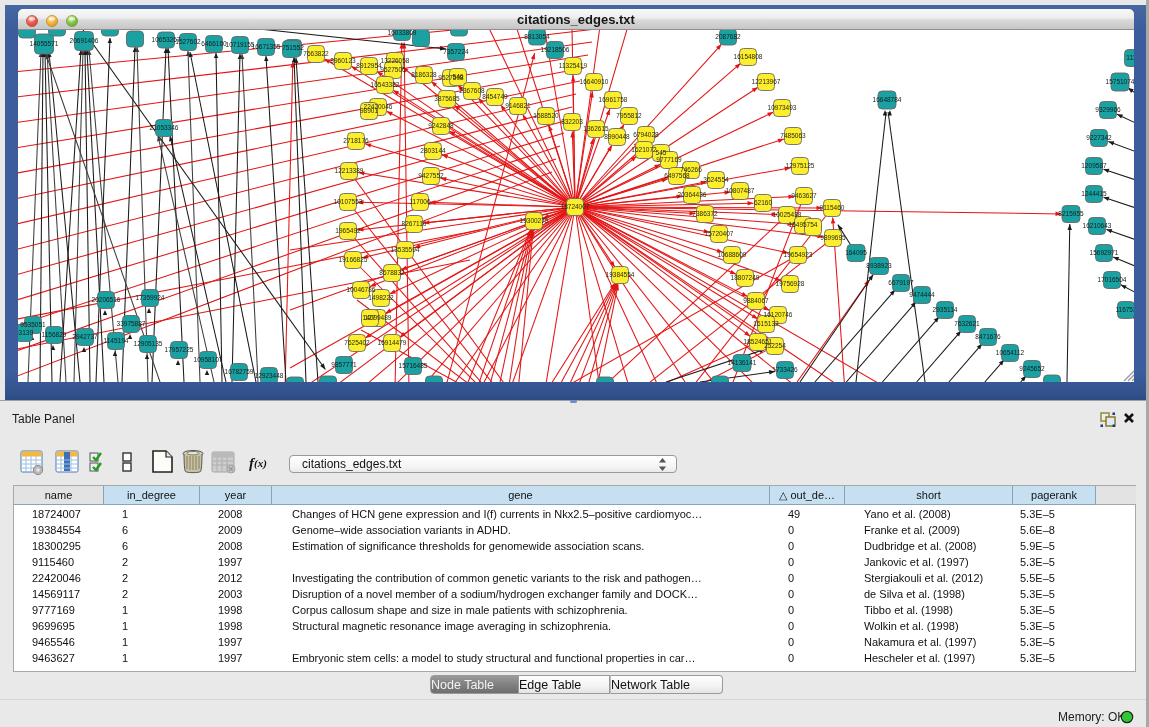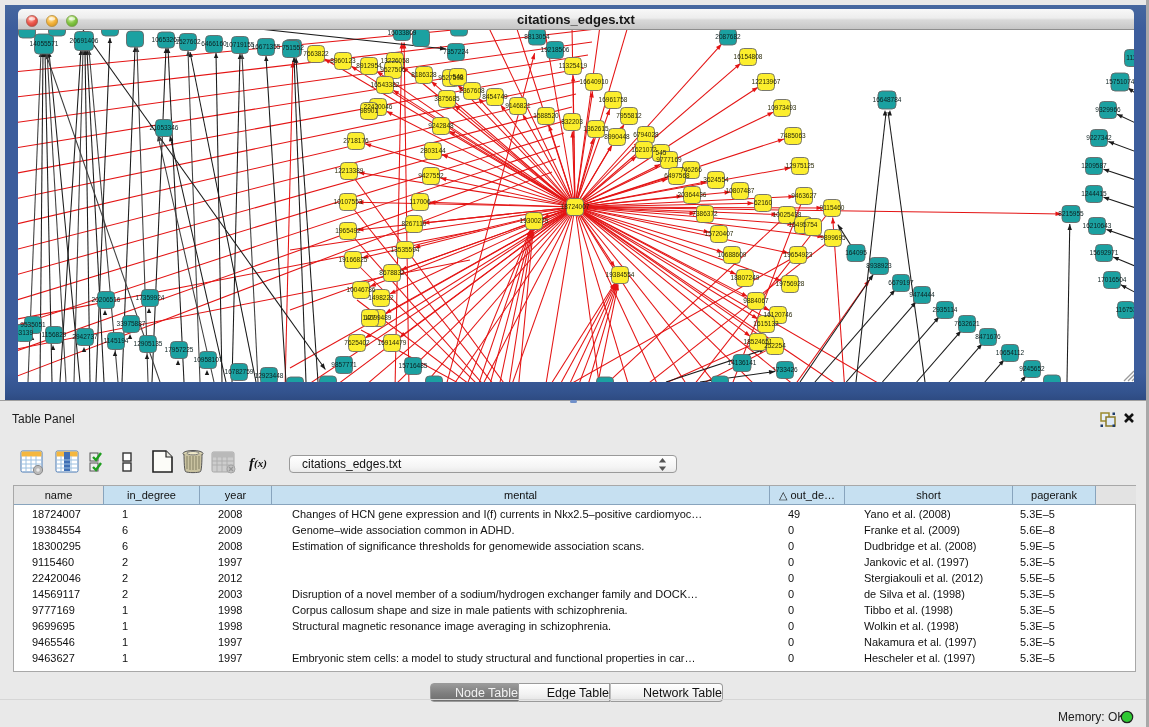--- a/index.html
+++ b/index.html
@@ -9,21 +9,21 @@
 #title {position:absolute;left:0;top:3px;width:100%;text-align:center;font-size:13px;color:#161616;font-weight:bold}
 #canvas {position:absolute;left:0;top:21px;width:1116px;height:352px;background:#fff}
 #tp {position:absolute;left:0;top:400px;width:1149px;height:327px;background:#e9e9e9;border-top:1px solid #9f9f9f}
 #tptitle {position:absolute;left:12px;top:11px;font-size:12px;color:#1c1c1c}
 #tbl {position:absolute;left:13px;top:485px;width:1123px;height:187px;background:#fff;border:1px solid #a8a8a8}
 .hc {position:absolute;top:486px;height:19px;background:#c6e0f1;border-right:1px solid #88a4bd;
   border-bottom:1px solid #88a4bd;font-size:11px;color:#111;text-align:center;line-height:19px;overflow:hidden}
 .trow {position:absolute;left:14px;width:1121px;height:16px;font-size:11px;color:#101010}
 .trow span {position:absolute;top:3px;white-space:nowrap}
 #tabs {position:absolute;left:430px;top:675px;height:19px;font-size:12.5px}
-.tab {position:absolute;top:8px;height:19px;line-height:18px;text-align:right;color:#111;
+.tab {position:absolute;top:0;height:19px;line-height:18px;text-align:left;color:#111;
   background:linear-gradient(180deg,#ffffff,#f2f2f2 60%,#e4e4e4);border:1px solid #9a9a9a}
 #statusline {position:absolute;left:0;top:699px;width:1149px;border-top:1px solid #d6d6d6}
 #mem {position:absolute;left:1058px;top:710px;font-size:12px;color:#222}
 #dd {position:absolute;left:289px;top:54px;width:388px;height:18px;border:1px solid #9a9a9a;border-radius:4px;
   background:linear-gradient(180deg,#ffffff,#f4f4f4 70%,#e9e9e9);font-size:12px;color:#111;
   line-height:17px;padding-left:12px}
 #redge {position:absolute;right:0;top:0;width:3px;height:727px;background:#a8a8a8}
 </style></head><body>
 <div id="blue"></div>
 <div id="win">
@@ -739,39 +739,39 @@
 <text x="254" y="20" font-family="Liberation Serif, serif" font-style="italic" font-weight="bold" font-size="11" fill="#111">(x)</text>
 </svg>
 <div id="dd">citations_edges.txt<svg width="11" height="14" viewBox="0 0 11 14" style="position:absolute;right:8px;top:2px">
         <path d="M5.5 0l3.6 4.6H1.9z M5.5 13l3.6-4.6H1.9z" fill="#555"></path>
       </svg></div>
 </div>
 <div id="tbl"></div>
 <div class="hc" style="left:14px;width:90px;background:#e3e3e3">name</div>
 <div class="hc" style="left:104px;width:96px">in_degree</div>
 <div class="hc" style="left:200px;width:72px">year</div>
-<div class="hc" style="left:272px;width:498px">mental</div>
+<div class="hc" style="left:272px;width:498px">gene</div>
 <div class="hc" style="left:770px;width:75px">△ out_de…</div>
 <div class="hc" style="left:845px;width:168px">short</div>
 <div class="hc" style="left:1013px;width:83px">pagerank</div>
 <div style="position:absolute;left:1096px;top:486px;width:40px;height:19px;background:#e3e3e3;border-bottom:1px solid #a8a8a8"></div>
 <div class="trow" style="top:505px">
     <span style="left:18px">18724007</span>
     <span style="left:108px">1</span>
     <span style="left:204px">2008</span>
     <span style="left:278px">Changes of HCN gene expression and I(f) currents in Nkx2.5–positive cardiomyoc…</span>
     <span style="left:774px">49</span>
     <span style="left:850px">Yano et al. (2008)</span>
     <span style="left:1006px">5.3E–5</span>
   </div>
 <div class="trow" style="top:521px">
     <span style="left:18px">19384554</span>
     <span style="left:108px">6</span>
     <span style="left:204px">2009</span>
-    <span style="left:278px">Genome–wide association common in ADHD.</span>
+    <span style="left:278px">Genome–wide association variants in ADHD.</span>
     <span style="left:774px">0</span>
     <span style="left:850px">Franke et al. (2009)</span>
     <span style="left:1006px">5.6E–8</span>
   </div>
 <div class="trow" style="top:537px">
     <span style="left:18px">18300295</span>
     <span style="left:108px">6</span>
     <span style="left:204px">2008</span>
     <span style="left:278px">Estimation of significance thresholds for genomewide association scans.</span>
     <span style="left:774px">0</span>
@@ -783,20 +783,21 @@
     <span style="left:108px">2</span>
     <span style="left:204px">1997</span>
     <span style="left:774px">0</span>
     <span style="left:850px">Jankovic et al. (1997)</span>
     <span style="left:1006px">5.3E–5</span>
   </div>
 <div class="trow" style="top:569px">
     <span style="left:18px">22420046</span>
     <span style="left:108px">2</span>
     <span style="left:204px">2012</span>
+    <span style="left:278px">Investigating the contribution of common genetic variants to the risk and pathogen…</span>
     <span style="left:774px">0</span>
     <span style="left:850px">Stergiakouli et al. (2012)</span>
     <span style="left:1006px">5.5E–5</span>
   </div>
 <div class="trow" style="top:585px">
     <span style="left:18px">14569117</span>
     <span style="left:108px">2</span>
     <span style="left:204px">2003</span>
     <span style="left:278px">Disruption of a novel member of a sodium/hydrogen exchanger family and DOCK…</span>
     <span style="left:774px">0</span>

